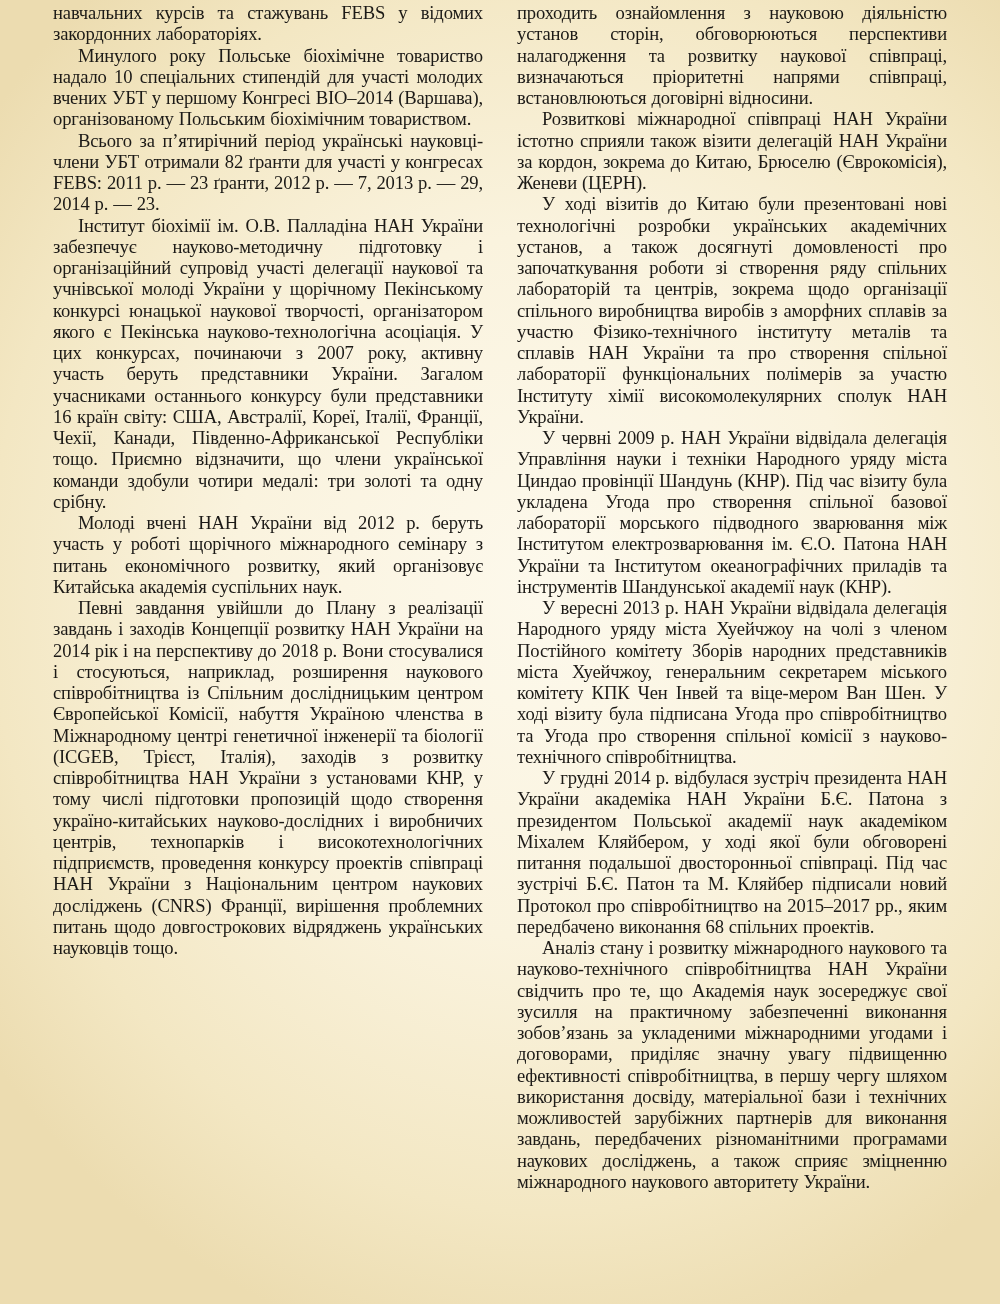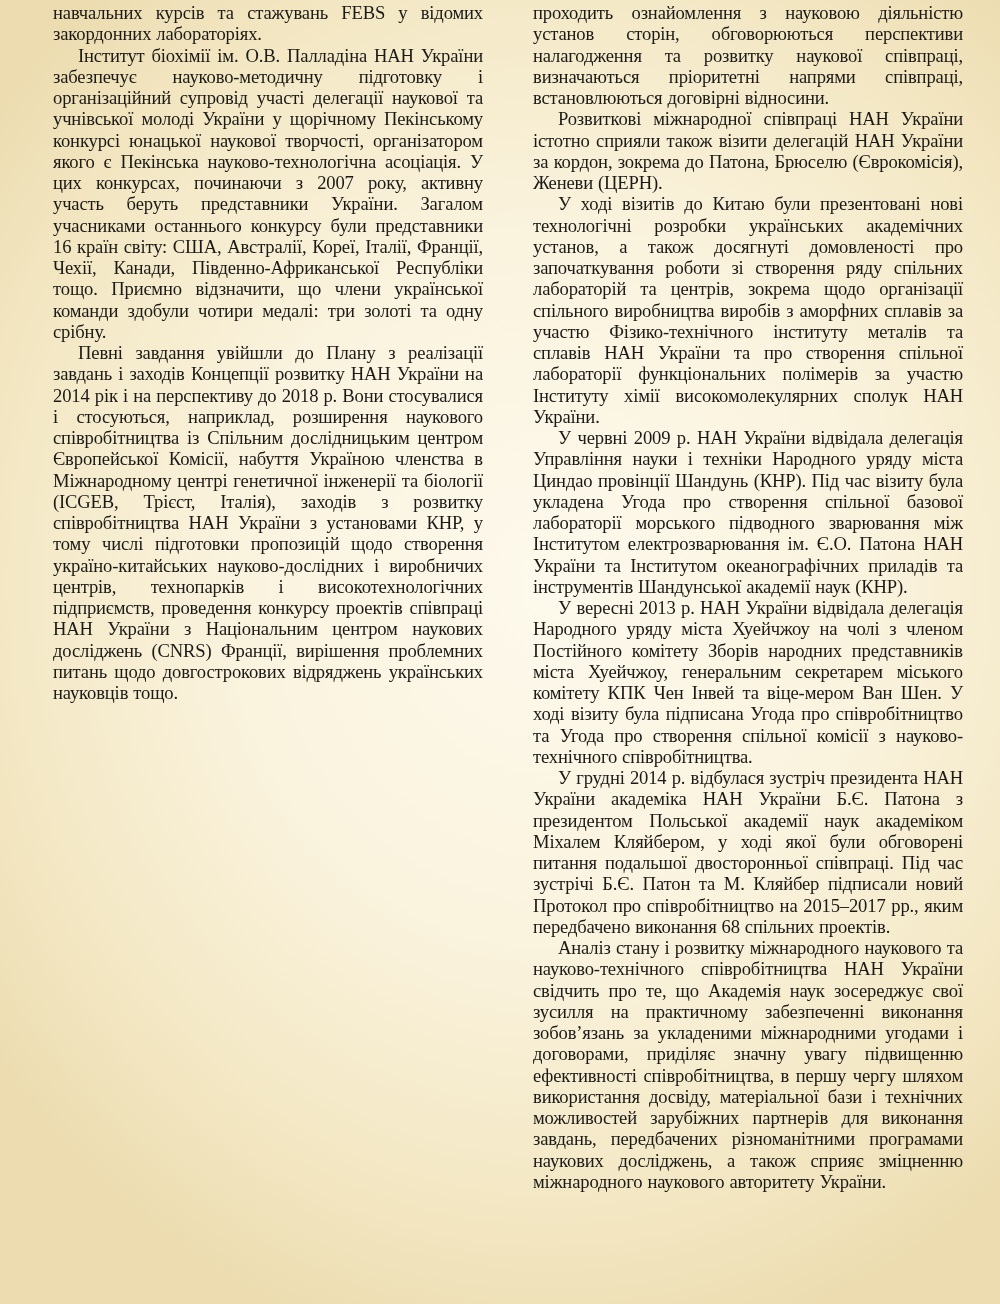--- a/index.html
+++ b/index.html
@@ -25,41 +25,44 @@
       top: 2px;
       width: 430px;
       font-size: 18.6px;
       line-height: 21.25px;
       text-align: justify;
       hyphens: manual;
       letter-spacing: -0.15px;
       word-spacing: 0.5px;
     }
     .column.left { left: 53px; }
-    .column.right { left: 533px; }
+    .column.right { left: 517px; }
     .column p {
       margin: 0;
       text-indent: 25px;
     }
     .column p.cont {
       text-indent: 0;
     }
   </style>
 </head>
 <body>
 
 <div class="page">
   <div class="column left">
     <p class="cont">навчальних курсів та стажувань FEBS у відомих закордонних лабораторіях.</p>
+    <p>Минулого року Польське біохімічне товариство надало 10 спеціальних стипендій для участі молодих вчених УБТ у першому Конгресі BIO–2014 (Варшава), організованому Польським біохімічним товариством.</p>
+    <p>Всього за п’ятирічний період українські науковці-члени УБТ отримали 82 ґранти для участі у конгресах FEBS: 2011 р. — 23 ґранти, 2012 р. — 7, 2013 р. — 29, 2014 р. — 23.</p>
     <p>Інститут біохімії ім. О.В. Палладіна НАН України забезпечує науково-методичну підготовку і організаційний супровід участі делегації наукової та учнівської молоді України у щорічному Пекінському конкурсі юнацької наукової творчості, організатором якого є Пекінська науково-технологічна асоціація. У цих конкурсах, починаючи з 2007 року, активну участь беруть представники України. Загалом учасниками останнього конкурсу були представники 16 країн світу: США, Австралії, Кореї, Італії, Франції, Чехії, Канади, Південно-Африканської Республіки тощо. Приємно відзначити, що члени української команди здобули чотири медалі: три золоті та одну срібну.</p>
+    <p>Молоді вчені НАН України від 2012 р. беруть участь у роботі щорічного міжнародного семінару з питань економічного розвитку, який організовує Китайська академія суспільних наук.</p>
     <p>Певні завдання увійшли до Плану з реалізації завдань і заходів Концепції розвитку НАН України на 2014 рік і на перспективу до 2018 р. Вони стосувалися і стосуються, наприклад, розширення наукового співробітництва із Спільним дослідницьким центром Європейської Комісії, набуття Україною членства в Міжнародному центрі генетичної інженерії та біології (ICGEB, Трієст, Італія), заходів з розвитку співробітництва НАН України з установами КНР, у тому числі підготовки пропозицій щодо створення україно-китайських науково-дослідних і виробничих центрів, технопарків і високотехнологічних підприємств, проведення конкурсу проектів співпраці НАН України з Національним центром наукових досліджень (CNRS) Франції, вирішення проблемних питань щодо довгострокових відряджень українських науковців тощо.</p>
   </div>
 
   <div class="column right">
     <p class="cont">проходить ознайомлення з науковою діяльністю установ сторін, обговорюються перспективи налагодження та розвитку наукової співпраці, визначаються пріоритетні напрями співпраці, встановлюються договірні відносини.</p>
-    <p>Розвиткові міжнародної співпраці НАН України істотно сприяли також візити делегацій НАН України за кордон, зокрема до Патона, Брюселю (Єврокомісія), Женеви (ЦЕРН).</p>
+    <p>Розвиткові міжнародної співпраці НАН України істотно сприяли також візити делегацій НАН України за кордон, зокрема до Китаю, Брюселю (Єврокомісія), Женеви (ЦЕРН).</p>
     <p>У ході візитів до Китаю були презентовані нові технологічні розробки українських академічних установ, а також досягнуті домовленості про започаткування роботи зі створення ряду спільних лабораторій та центрів, зокрема щодо організації спільного виробництва виробів з аморфних сплавів за участю Фізико-технічного інституту металів та сплавів НАН України та про створення спільної лабораторії функціональних полімерів за участю Інституту хімії високомолекулярних сполук НАН України.</p>
     <p>У червні 2009 р. НАН України відвідала делегація Управління науки і техніки Народного уряду міста Циндао провінції Шандунь (КНР). Під час візиту була укладена Угода про створення спільної базової лабораторії морського підводного зварювання між Інститутом електрозварювання ім. Є.О. Патона НАН України та Інститутом океанографічних приладів та інструментів Шандунської академії наук (КНР).</p>
     <p>У вересні 2013 р. НАН України відвідала делегація Народного уряду міста Хуейчжоу на чолі з членом Постійного комітету Зборів народних представників міста Хуейчжоу, генеральним секретарем міського комітету КПК Чен Інвей та віце-мером Ван Шен. У ході візиту була підписана Угода про співробітництво та Угода про створення спільної комісії з науково-технічного співробітництва.</p>
     <p>У грудні 2014 р. відбулася зустріч президента НАН України академіка НАН України Б.Є. Патона з президентом Польської академії наук академіком Міхалем Кляйбером, у ході якої були обговорені питання подальшої двосторонньої співпраці. Під час зустрічі Б.Є. Патон та М. Кляйбер підписали новий Протокол про співробітництво на 2015–2017 рр., яким передбачено виконання 68 спільних проектів.</p>
     <p>Аналіз стану і розвитку міжнародного наукового та науково-технічного співробітництва НАН України свідчить про те, що Академія наук зосереджує свої зусилля на практичному забезпеченні виконання зобов’язань за укладеними міжнародними угодами і договорами, приділяє значну увагу підвищенню ефективності співробітництва, в першу чергу шляхом використання досвіду, матеріальної бази і технічних можливостей зарубіжних партнерів для виконання завдань, передбачених різноманітними програмами наукових досліджень, а також сприяє зміцненню міжнародного наукового авторитету України.</p>
   </div>
 </div>
 
 </body></html>

